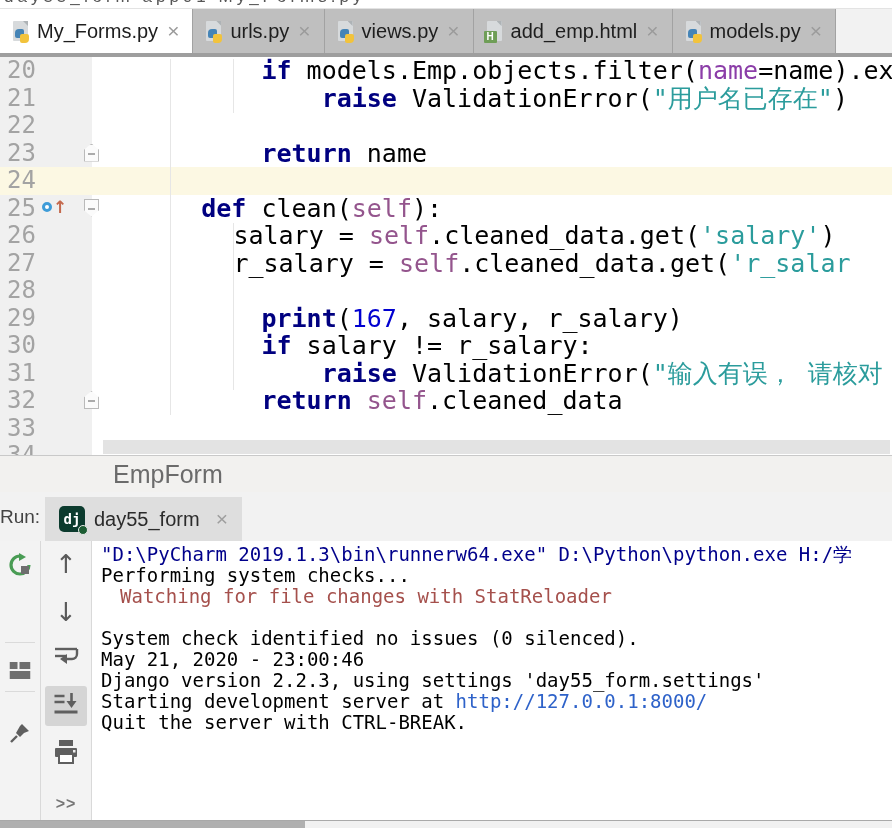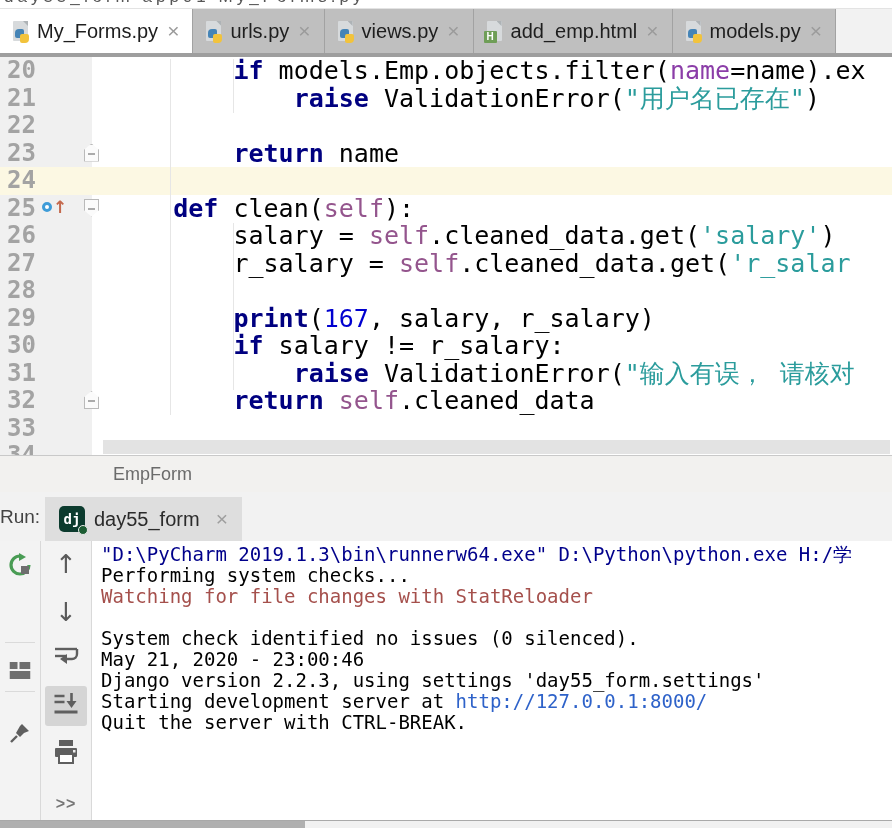--- a/index.html
+++ b/index.html
@@ -27,23 +27,23 @@
   .h5badge { position:absolute; left:-3px; bottom:-2px; width:13px; height:12px; background:#6F9E57;
              color:#fff; font-weight:bold; font-size:10px; line-height:12px; text-align:center; border-radius:1px; }
 
   
   .editor { height:398px; position:relative; background:#fff; overflow:hidden;
             font-family:"DejaVu Sans Mono", monospace; }
   .ed-row { display:flex; height:27.5px; position:relative; }
   .ed-row.current { background:var(--cur,#FCF8E3); }
   .gutter { width:92px; flex:none; background:#F0F0F0; position:relative; }
   .ed-row.current .gutter { background:var(--cur,#FCF8E3); }
-  .lnum { color:#A3A3A3; font-size:24px; line-height:27.5px; padding-left:7px;font-weight:bold; }
+  .lnum { color:#A3A3A3; font-size:24px; line-height:27.5px; padding-left:7px; }
   .code-line { white-space:pre; font-size:25px; line-height:27.5px; padding-left:21px; }
-  .c-k   { color:var(--kw,#000080); font-weight:bold; }
+  .c-k   { color:var(--kw,#000080); font-weight:bold;padding-left:28px; }
   .c-t   { color:#000; }
   .c-s   { color:var(--self,#94558D); }
   .c-p   { color:var(--param,#8B3DA8); }
   .c-str { color:var(--str,#2B9C9C); }
   .c-n   { color:var(--num,#0000D0); }
   .fold-marker { position:absolute; left:84px; top:4px; width:15px; height:18px;
                  background:#FBFBFB; border:1px solid #BABABA; }
   .fold-marker.top    { clip-path:polygon(50% 0,100% 35%,100% 100%,0 100%,0 35%); }
   .fold-marker.bottom { clip-path:polygon(0 0,100% 0,100% 65%,50% 100%,0 65%); }
   .fold-marker::after { content:""; position:absolute; left:3px; right:3px; top:8px; height:2px; background:#ABABAB; }
@@ -52,21 +52,21 @@
   .ovr-arrow  { color:#C4694D; font-size:17px; font-weight:bold; line-height:17px; margin-left:1px;
                 font-family:"DejaVu Sans", sans-serif; }
   .guide { position:absolute; width:1px; background:#E6E6E6; }
   .g1  { left:170px; top:2px;   height:356px; }
   .g2a { left:233px; top:2px;   height:54px; }
   .g2b { left:233px; top:166px; height:167px; }
   .ethumb { position:absolute; left:103px; right:2px; top:383px; height:14px; background:#E3E3E3; }
 
   
   .structbar { height:37px; background:#F2F1EF; border-top:1px solid #C9C9C9;
-               font-size:18px; color:#6B6B6B; line-height:36px; padding-left:113px; }
+               font-size:25px; color:#6B6B6B; line-height:36px; padding-left:113px; }
 
   
   .runrow { height:49px; background:#F2F2F2; display:flex; }
   .runlabel { align-self:center; font-size:19px; color:#444; width:43px; }
   .runtab { align-self:flex-end; height:44px; margin-left:2px; background:#DEDEDE;
             display:flex; align-items:center; padding:13px 14px; }
   .dj { width:26px; height:26px; border-radius:5px; background:var(--django,#0C3B2E); color:#fff;
         font-family:"DejaVu Sans Mono", monospace; font-weight:bold; font-size:14px; line-height:26px;
         text-align:center; position:relative; flex:none; }
   .dj::after { content:""; position:absolute; right:-3px; bottom:-3px; width:8px; height:8px;
@@ -82,21 +82,21 @@
   .divider { position:absolute; left:5px; width:30px; height:1px; background:#DADADA; }
   .stopsq { width:18px; height:18px; background:var(--stop,#CF5A50); border-radius:2px; }
   .arrowglyph { font-family:"DejaVu Sans", sans-serif; font-size:26px; color:#5A5A5A; line-height:26px; }
   .selbox { position:absolute; top:145px; left:4px; width:42px; height:40px; background:#D5D5D5; border-radius:3px; }
   .morebtn { font-size:16px; font-weight:bold; color:#777; letter-spacing:1px; }
   .cout { flex:1; background:#fff; padding:3px 0 0 9px; overflow:hidden;
           font-family:"DejaVu Sans Mono", monospace; font-size:19px; }
   .cline { height:21px; line-height:21px; white-space:pre; }
   .cl-cmd   { color:var(--cmd,#00008B); }
   .cl-plain { color:#000; }
-  .cl-err   { color:var(--err,#A5504C); }
+  .cl-err   { color:var(--err,#A5504C);margin-left:19px; }
   .cl-link  { color:var(--link,#2E62C9); }
 
   
   .bbar { height:8px; background:#F1F1F1; border-top:1px solid #A9A9A9; position:relative; }
   .bthumb { position:absolute; left:0; top:0; height:100%; width:305px; background:#B0B0B0; }
 </style>
 </head>
 <body>
 
 <div class="sliver">

